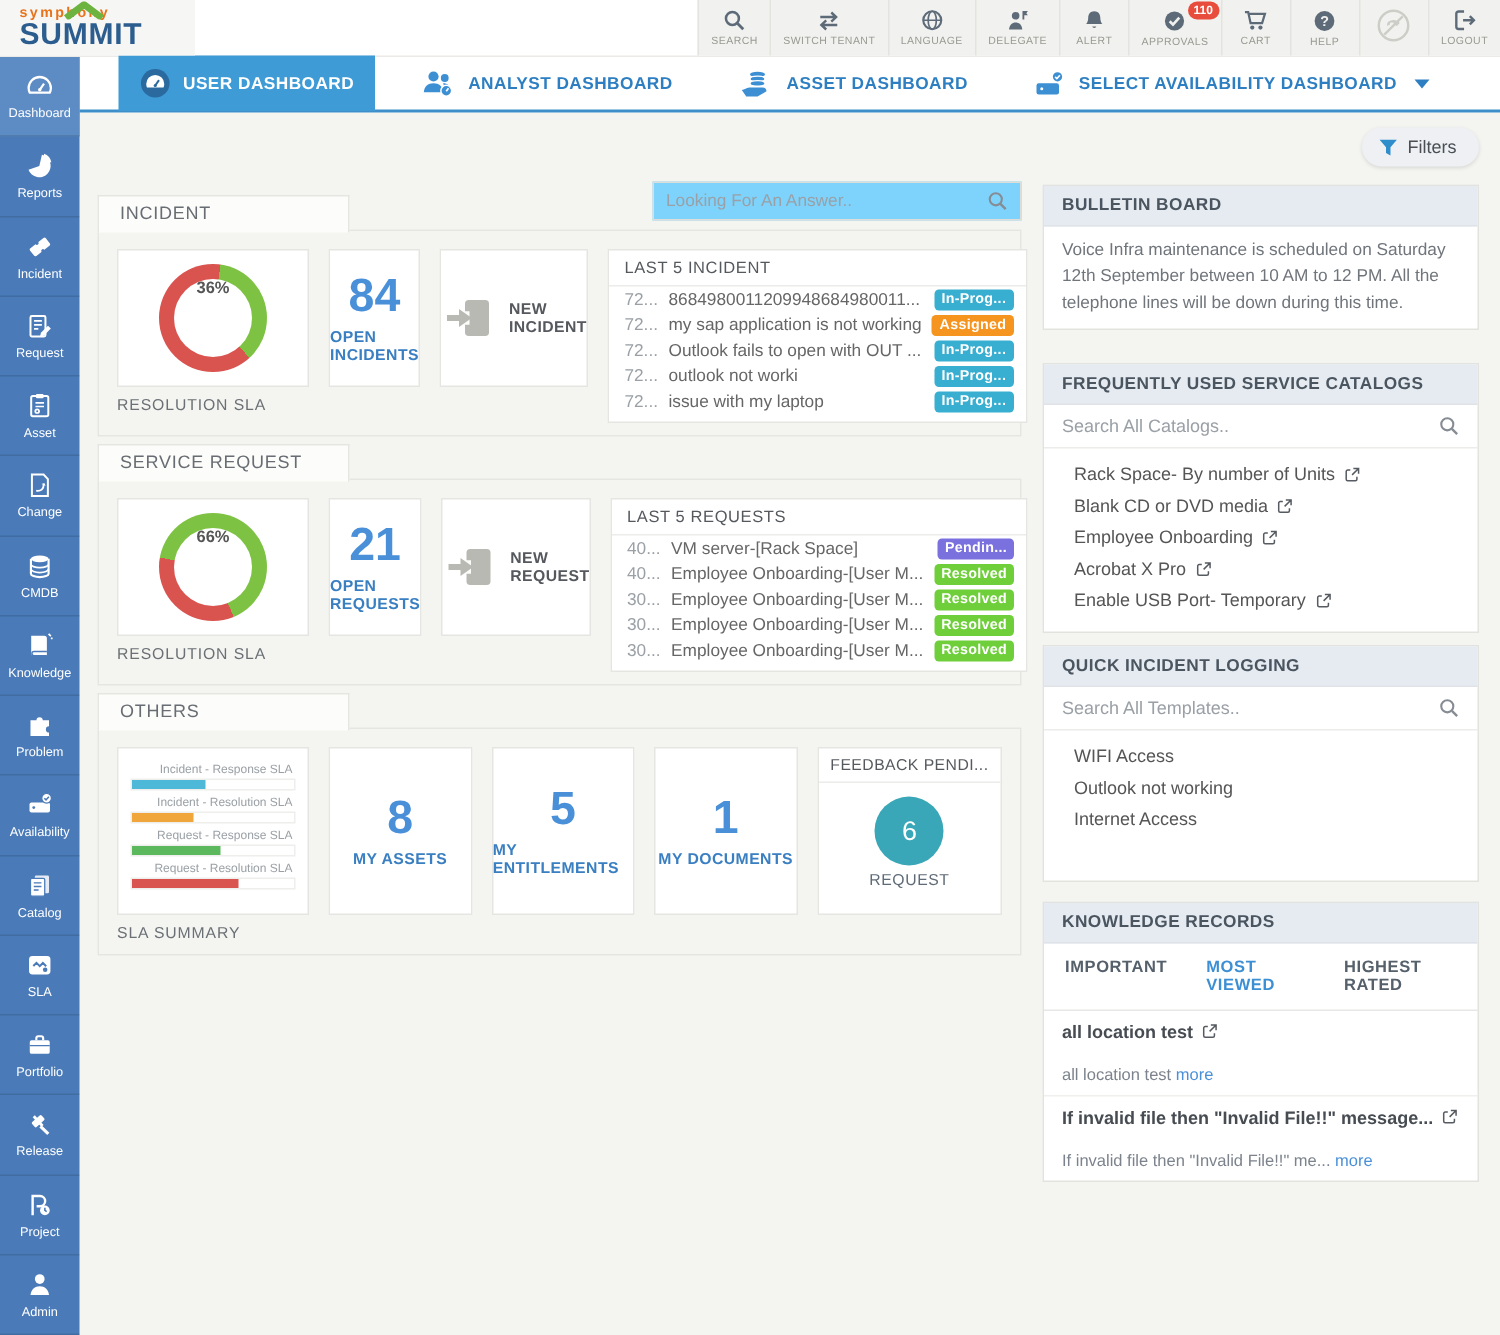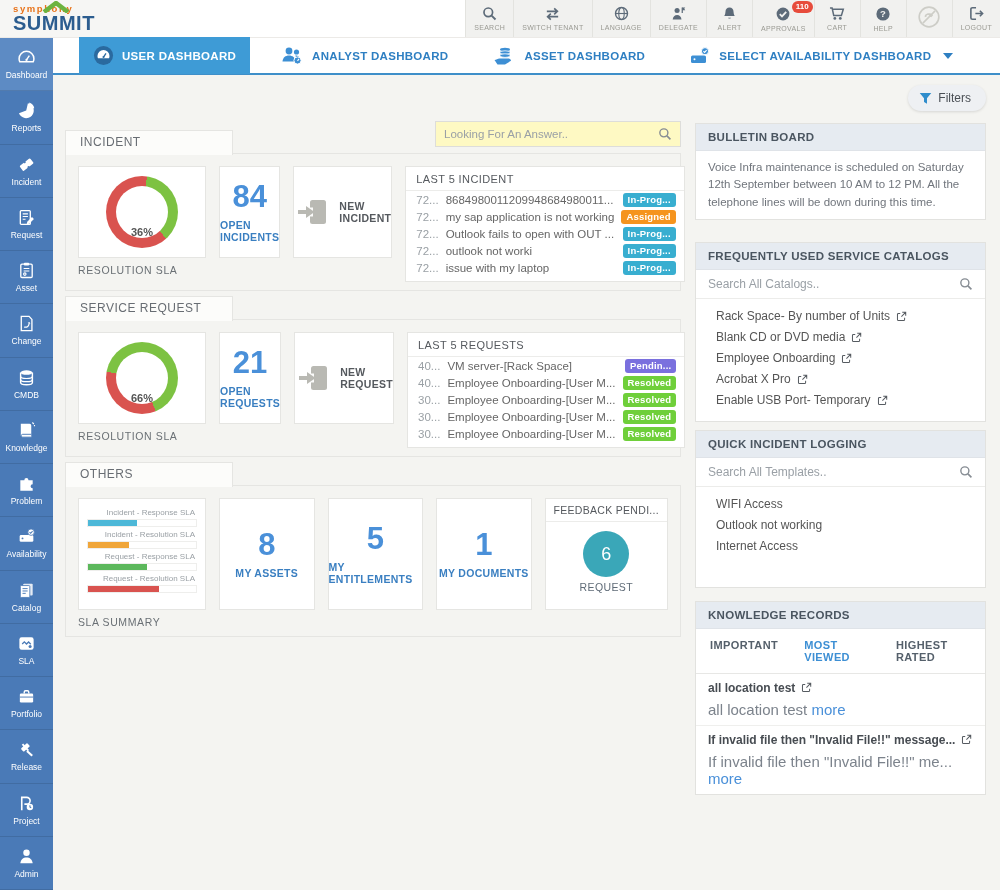--- a/index.html
+++ b/index.html
@@ -30,31 +30,31 @@
 .caret{width:0;height:0;border-left:5px solid transparent;border-right:5px solid transparent;border-top:6px solid #2e7fc2;margin-left:4px}
 
 .content{flex:1;display:flex;gap:14px;padding:10px 14px 0 12px;overflow:hidden}
 .leftcol{width:616px;position:relative;flex:none}
 .rightcol{flex:1;display:flex;flex-direction:column}
 
 .section{position:relative;border:1px solid #e5e5e2;padding:12px 12px 8px}
 .sec-1{margin-top:68px}
 .sec-n{margin-top:28px}
 .sec-label{position:absolute;top:-24px;left:-1px;height:25px;line-height:23px;background:#fcfcfa;border:1px solid #e5e5e2;border-bottom:none;padding:0 14px;min-width:168px;font-size:12px;color:#686d73;letter-spacing:.5px}
-.answer-search{position:absolute;top:36px;right:0;width:246px;height:26px;background:#fef9c3;border:1px solid #ddddda;display:flex;align-items:center;padding:0 8px;z-index:3}
+.answer-search{position:absolute;top:36px;right:0;width:246px;height:26px;background:#7dd3fc;border:1px solid #ddddda;display:flex;align-items:center;padding:0 8px;z-index:3}
 .answer-search input{flex:1;border:none;outline:none;font-size:11.5px;color:#555;font-family:inherit;background:transparent}
 .answer-search input::placeholder{color:#9aa0a6}
 .cards{display:flex;gap:13px;align-items:flex-start}
 .card{background:#fff;border:1px solid #e5e5e2}
 .kpi{width:128px;height:92px;display:flex;flex-direction:column;align-items:center;justify-content:center;gap:7px;cursor:pointer}
 .kpi .num{font-size:31px;color:#4a90d9;line-height:31px;font-weight:bold}
 .kpi .klbl{font-size:10.5px;font-weight:bold;color:#3a7fc1;letter-spacing:.3px}
 .donut-card{width:128px;height:92px;display:flex;align-items:center;justify-content:center}
 .donut{width:72px;height:72px;border-radius:50%;position:relative}
-.donut .hole{position:absolute;inset:10px;background:#fff;border-radius:50%;display:flex;align-items:flex-end;justify-content:center;font-size:11px;font-weight:bold;color:#555}
+.donut .hole{position:absolute;inset:10px;background:#fff;border-radius:50%;display:flex;align-items:flex-start;justify-content:center;font-size:11px;font-weight:bold;color:#555}
 .card-caption{text-align:left;font-size:10.5px;color:#6a7075;letter-spacing:.6px;margin-top:6px}
 .newcard{width:128px;height:92px;display:flex;align-items:center;justify-content:center;gap:9px;cursor:pointer}
 .newlbl{font-size:10.5px;font-weight:bold;color:#55595e;letter-spacing:.3px}
 .last5{flex:1;padding-bottom:5px}
 .l5-head{font-size:11px;color:#55595e;padding:6px 10px 5px;border-bottom:1px solid #ececea;letter-spacing:.4px}
 .l5-row{display:flex;align-items:center;gap:7px;padding:1.5px 8px 1.5px 10px;font-size:11.5px;color:#666;cursor:pointer}
 .l5-id{color:#9aa0a5;flex:none}
 .l5-title{flex:1;white-space:nowrap;overflow:hidden;text-overflow:ellipsis}
 .badge{flex:none;color:#fff;font-size:9.5px;font-weight:bold;padding:1.5px 5px;border-radius:3px;letter-spacing:.2px}
 .badge[data-status="inprog"]{background:#38aed0}
@@ -82,21 +82,21 @@
 .plist{padding:7px 0 10px}
 .pitem{display:flex;align-items:center;gap:6px;padding:3.5px 12px 3.5px 20px;font-size:12px;color:#555;cursor:pointer}
 .quick-body{min-height:100px}
 .mt22{margin-top:22px}.mt8{margin-top:8px}.mt13{margin-top:13px}
 .ktabs{display:flex;gap:26px;padding:10px 14px;border-bottom:1px solid #e7e7e5}
 .ktab{font-size:11px;font-weight:bold;color:#55606b;letter-spacing:.4px;cursor:pointer}
 .ktab.active{color:#3d8fd4}
 .krec{padding:7px 12px}
 .krec+.krec{border-top:1px solid #efefed}
 .krec-t{font-size:12px;font-weight:bold;color:#474c52;display:flex;align-items:center;gap:6px;cursor:pointer}
-.krec-s{font-size:15px;color:#7c838c;margin-top:6px}
+.krec-s{font-size:11px;color:#7c838c;margin-top:16px}
 .more{color:#4a90d9;cursor:pointer}
 </style>
 </head>
 <body>
 
 <div class="header">
   <div class="logo">
     <span class="logo-top">symphony</span>
     <span class="logo-name">SUMMIT</span>
     <span class="logo-chevron">

